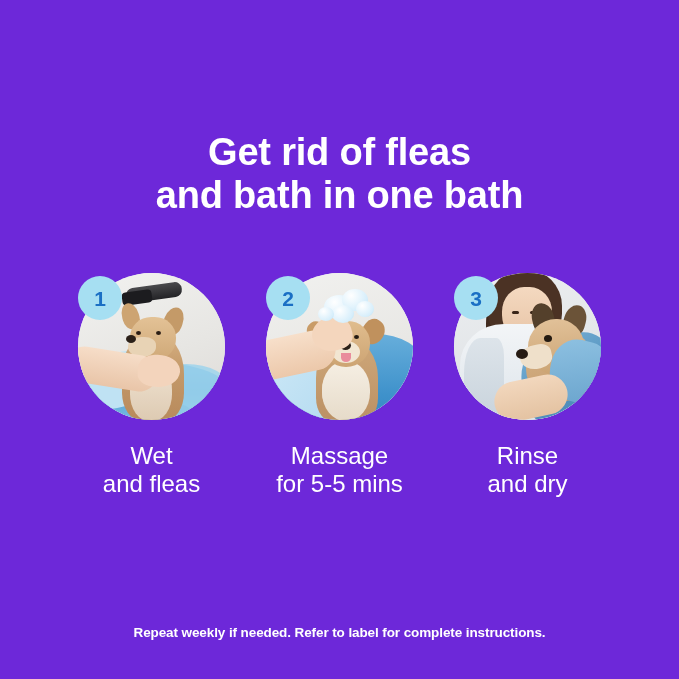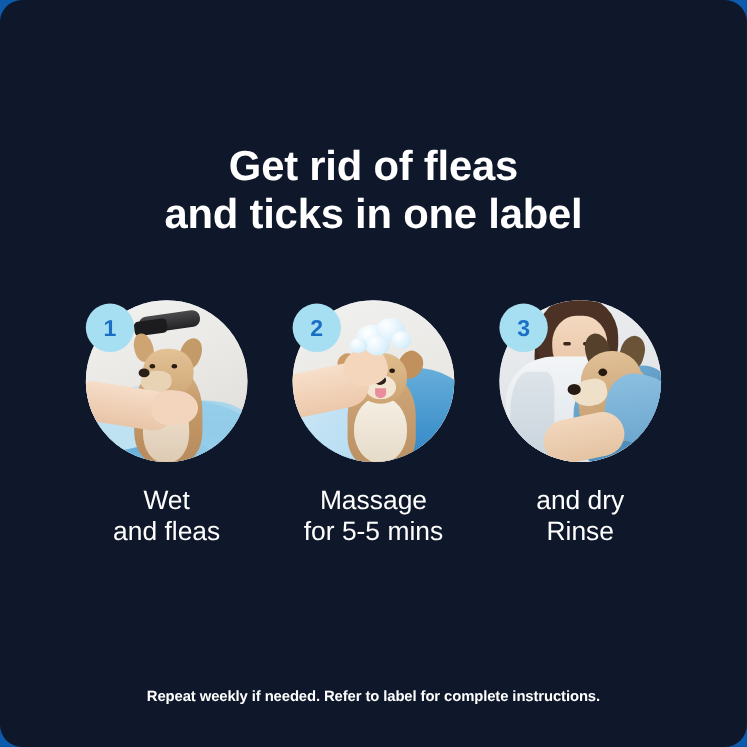--- a/index.html
+++ b/index.html
@@ -13,22 +13,21 @@
     background: #0c5bad;
     font-family: "Liberation Sans", sans-serif;
     overflow: hidden;
     position: relative;
     -webkit-font-smoothing: antialiased;
   }
 
   .poster {
     position: absolute;
     inset: 0;
-    background: #0f172a;
-    border-radius: 20px;
+    background: #6d28d9;
   }
 
   
   .headline {
     position: absolute;
     top: 131px;
     left: 0;
     width: 679px;
     text-align: center;
     color: #ffffff;
@@ -385,21 +384,21 @@
     border-radius: 24px; transform: rotate(-12deg);
   }
 </style>
 </head>
 <body>
 
 <div class="poster">
 
   <div class="headline">
     <span class="hl-line">Get rid of fleas</span>
-    <span class="hl-line">and ticks in one label</span>
+    <span class="hl-line">and bath in one bath</span>
   </div>
 
   <div class="steps">
 
     <div class="step">
       <div class="photo-wrap">
         <div class="photo p1">
           <div class="scene">
             <div class="bg"></div>
             <div class="tub"></div>
@@ -487,22 +486,22 @@
             <div class="dog-muzzle"></div>
             <div class="dog-nose"></div>
             <div class="dog-eye"></div>
             <div class="towel-fold"></div>
             <div class="arm"></div>
           </div>
         </div>
         <div class="badge">3</div>
       </div>
       <div class="caption">
+        <span class="cap-line">Rinse</span>
         <span class="cap-line">and dry</span>
-        <span class="cap-line">Rinse</span>
       </div>
     </div>
 
   </div>
 
   <div class="footer">Repeat weekly if needed. Refer to label for complete instructions.</div>
 
 </div>
 
 </body></html>

